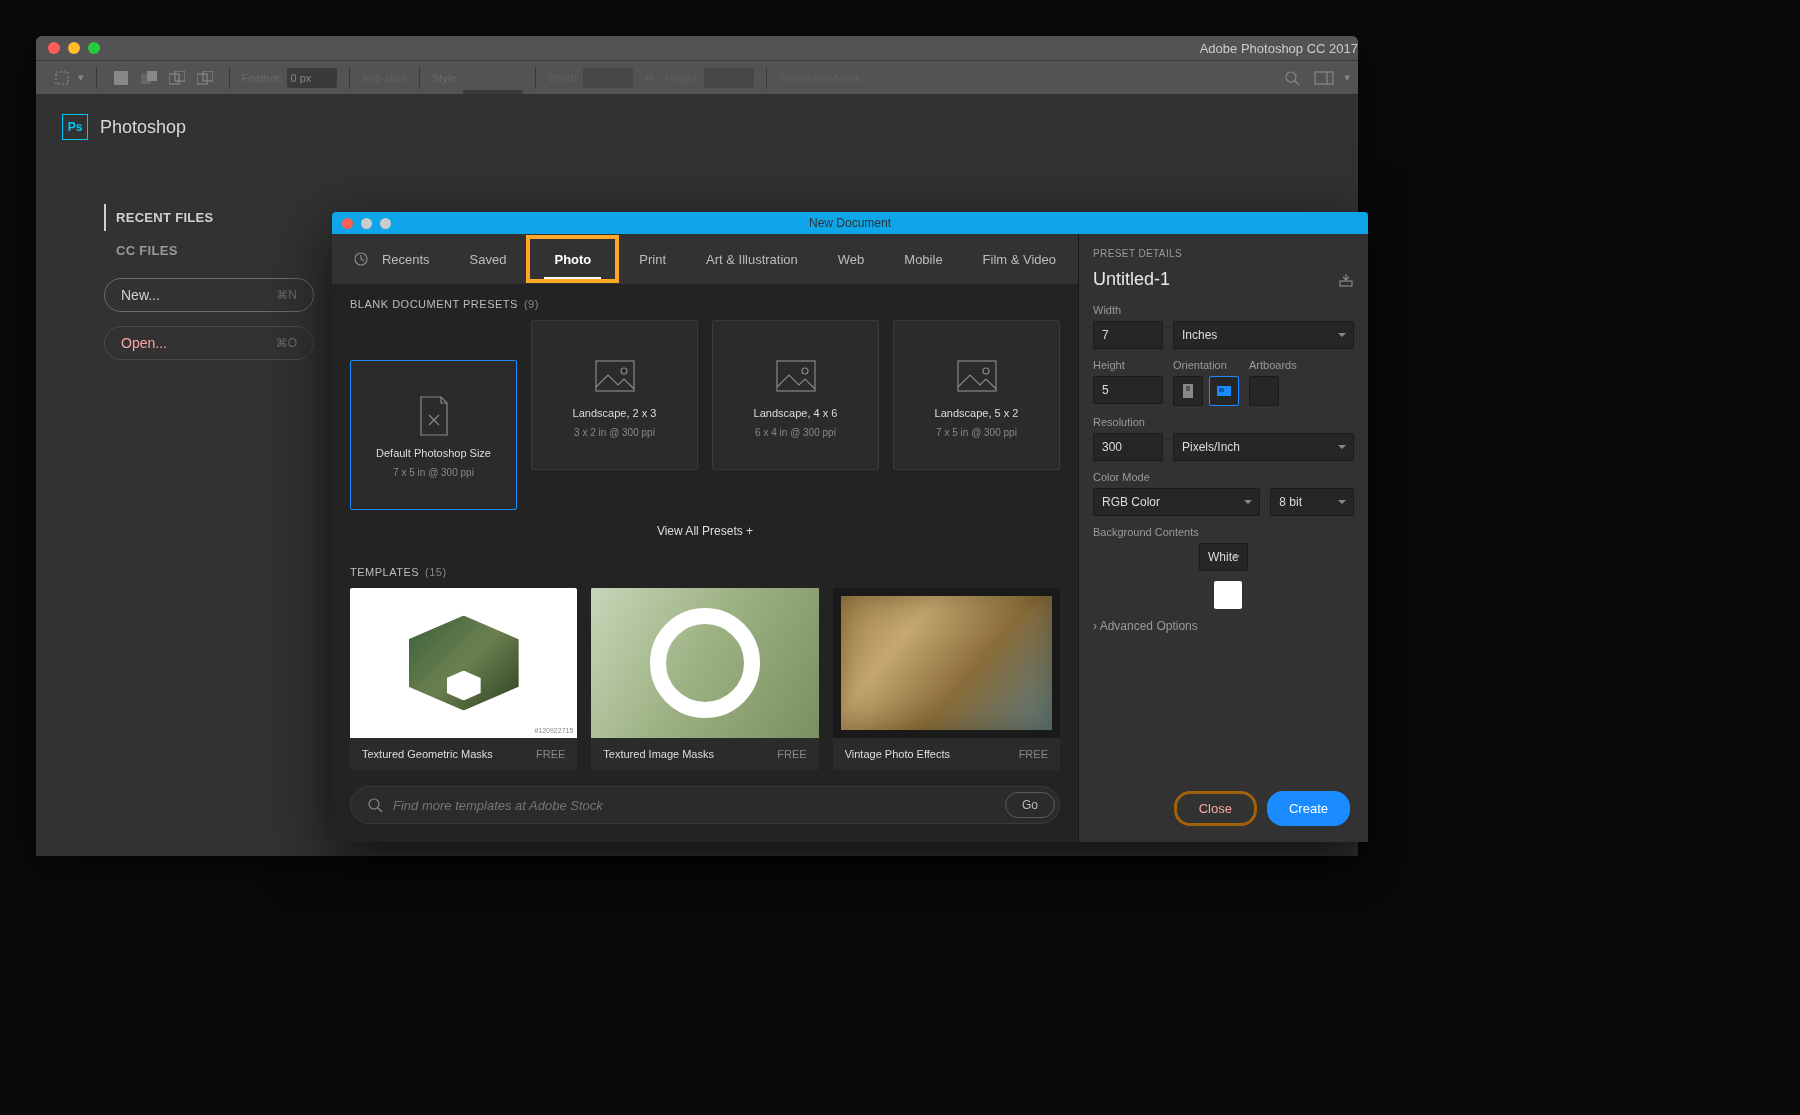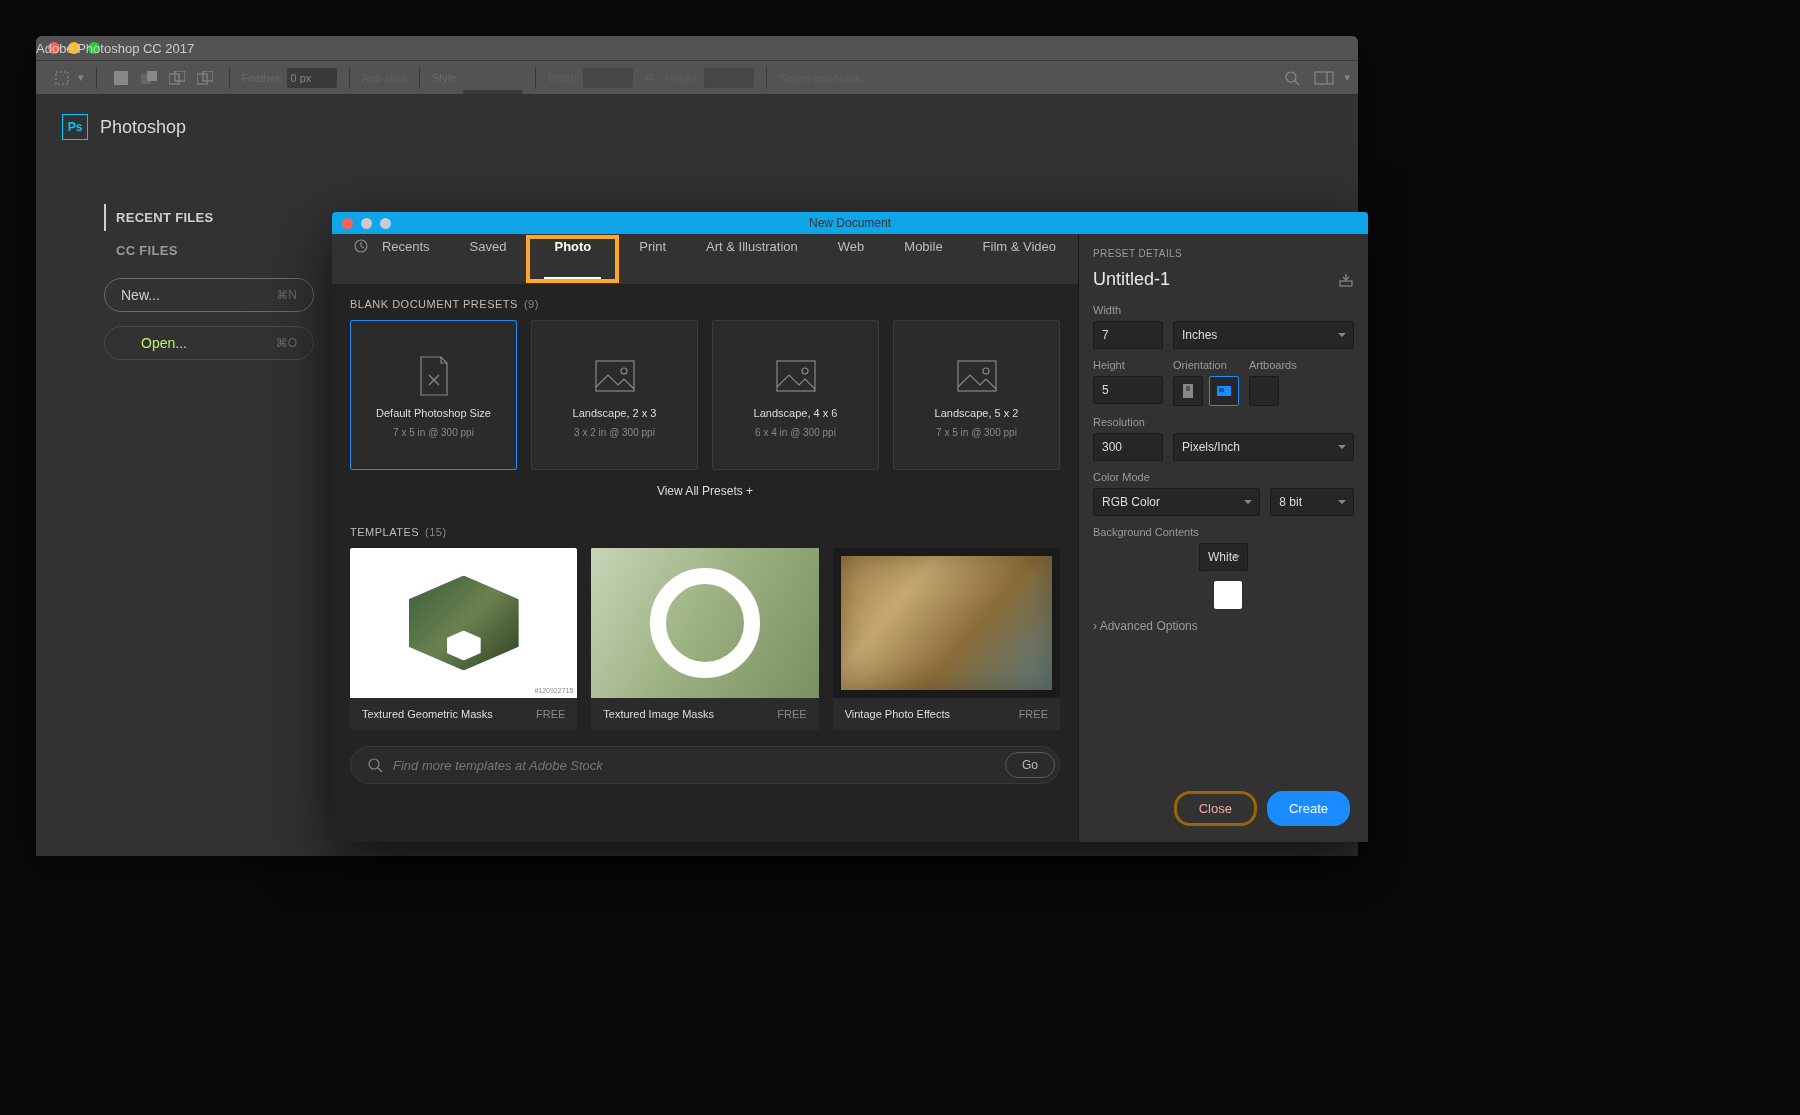--- a/index.html
+++ b/index.html
@@ -2,64 +2,64 @@
 <html><head>
 <meta charset="utf-8">
 <style>
 * { margin:0; padding:0; box-sizing:border-box; font-family:-apple-system,BlinkMacSystemFont,"Segoe UI",sans-serif; }
 body { background:#0a0a0a; width:1800px; height:1115px; overflow:hidden; position:relative; }
 .app-window { position:absolute; left:36px; top:36px; width:1322px; height:820px; background:#323232; border-radius:6px; box-shadow:0 10px 40px rgba(0,0,0,.6); }
 .titlebar { height:24px; background:#535353; border-radius:6px 6px 0 0; display:flex; align-items:center; position:relative; }
 .traffic { display:flex; gap:8px; padding-left:12px; }
 .dot { width:12px; height:12px; border-radius:50%; }
 .dot.red{background:#ff5f57;} .dot.yellow{background:#ffbd2e;} .dot.green{background:#28ca42;}
-.titlebar-title { position:absolute; left:0; right:0; text-align:left; color:#ccc; font-size:13px; }
+.titlebar-title { position:absolute; left:0; right:0; text-align:right; color:#ccc; font-size:13px; }
 .toolbar { height:34px; background:#535353; border-top:1px solid #3a3a3a; display:flex; align-items:center; padding:0 8px; font-size:11px; color:#6a6a6a; gap:2px; }
 .tb-group{display:flex;align-items:center;gap:4px;padding:0 6px;height:26px;}
 .tb-sep{width:1px;height:22px;background:#3a3a3a;margin:0 4px;}
 .tb-btn{width:24px;height:24px;display:flex;align-items:center;justify-content:center;border-radius:2px;}
 .tb-input{background:#3a3a3a;border:none;color:#888;width:50px;height:20px;padding:0 4px;font-size:11px;border-radius:2px;}
 .tb-select{background:#3a3a3a;border:none;color:#aaa;height:20px;font-size:11px;padding:0 18px 0 6px;border-radius:2px;appearance:none;margin-top:44px;}
 .tb-right{margin-left:auto;display:flex;align-items:center;gap:8px;}
 .app-body{background:#323232;height:calc(100% - 58px);position:relative;padding:20px 0 0 0;}
 .ps-logo-row{display:flex;align-items:center;gap:12px;padding-left:26px;}
 .ps-logo{width:26px;height:26px;border:1.5px solid #00c8ff;display:flex;align-items:center;justify-content:center;color:#00c8ff;font-size:12px;font-weight:600;}
 .ps-text{color:#d8d8d8;font-size:18px;font-weight:300;}
 .sidebar{position:absolute;left:68px;top:110px;width:210px;}
 .side-section{color:#9a9a9a;font-size:13px;font-weight:600;letter-spacing:.3px;padding:6px 0 6px 10px;border-left:2px solid transparent;margin-bottom:6px;}
 .side-section.active{color:#d0d0d0;border-left-color:#d0d0d0;}
 .pill{display:flex;align-items:center;justify-content:space-between;border:1px solid #6a6a6a;border-radius:18px;padding:8px 16px;margin-top:14px;font-size:14px;cursor:pointer;}
 .pill span:first-child{color:#d0d0d0;}
 .pill .shortcut{color:#6a6a6a;font-size:12px;}
-.pill.dim span:first-child{color:#bef264;margin-left:20px;}
+.pill.dim span:first-child{color:#fca5a5;}
 .pill.dim{border-color:#4a4a4a;}
 
 
 .modal{position:absolute;left:332px;top:212px;width:1036px;height:630px;background:#1f1f1f;box-shadow:0 20px 60px rgba(0,0,0,.7);}
 .modal-titlebar{height:22px;background:#0ea5e9;border-radius:4px 4px 0 0;display:flex;align-items:center;position:relative;}
 .modal-titlebar .traffic{padding-left:10px;}
 .modal-titlebar .dot{width:11px;height:11px;}
 .modal-titlebar .dot.d{background:#ccc;}
 .modal-title{position:absolute;left:0;right:0;text-align:center;color:#333;font-size:12px;}
 .modal-body{display:flex;height:calc(100% - 22px);}
 .modal-main{flex:1;background:#232323;display:flex;flex-direction:column;overflow:hidden;}
 .modal-sidebar{width:290px;background:#323232;border-left:1px solid #1a1a1a;display:flex;flex-direction:column;}
 .tabs{display:flex;align-items:center;justify-content:center;height:50px;background:#323232;gap:0;}
-.tab{padding:0 20px;height:40px;display:flex;gap:14px;color:#bdbdbd;font-size:13px;cursor:pointer;position:relative;}
+.tab{padding:0 20px;height:40px;display:flex;align-items:center;gap:14px;color:#bdbdbd;font-size:13px;cursor:pointer;position:relative;}
 .tab.active{color:#fff;font-weight:600;}
 .tab.active::after{content:"";position:absolute;bottom:0;left:14px;right:14px;height:2px;background:#fff;}
 .tab-highlight{border:4px solid #ffa726;padding:0;}
 .tab-highlight .tab{padding:0 24px;}
 
 .section-label{display:flex;align-items:center;gap:6px;color:#bdbdbd;font-size:11px;letter-spacing:.5px;padding:14px 18px 10px;}
 .section-label .count{color:#888;}
 
 .presets{display:flex;gap:14px;padding:0 18px;}
 .preset{flex:1;background:#2b2b2b;border:1px solid #3a3a3a;border-radius:2px;height:150px;display:flex;flex-direction:column;align-items:center;justify-content:center;gap:8px;cursor:pointer;}
-.preset.selected{border:1.5px solid #1a8cff;}
+.preset.selected{border:1.5px solid #1a8cff;margin-top:40px;}
 .preset-icon{width:50px;height:46px;}
 .preset-title{color:#ddd;font-size:11px;}
 .preset-sub{color:#888;font-size:10px;}
 
 .view-all{text-align:center;color:#ddd;font-size:12px;padding:14px 0;cursor:pointer;}
 
 .templates{display:flex;gap:14px;padding:0 18px;}
 .template{flex:1;background:#2b2b2b;border-radius:2px;overflow:hidden;cursor:pointer;}
 .tpl-img{height:150px;background:#fff;position:relative;}
 .tpl-info{display:flex;justify-content:space-between;align-items:center;padding:10px 12px;font-size:11px;}

